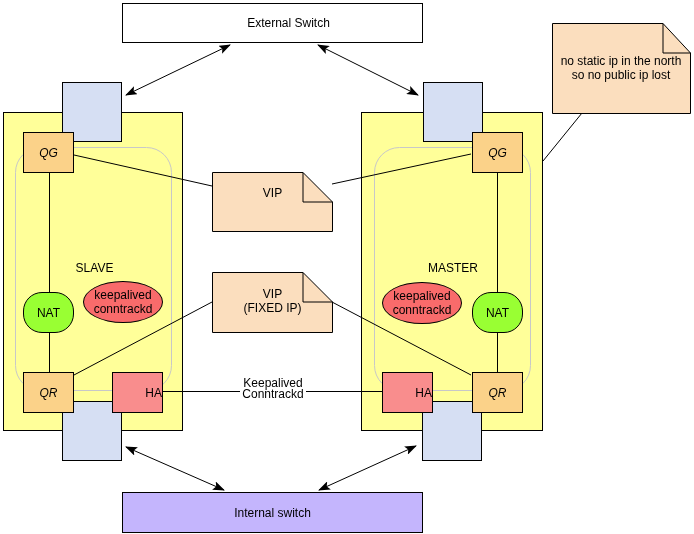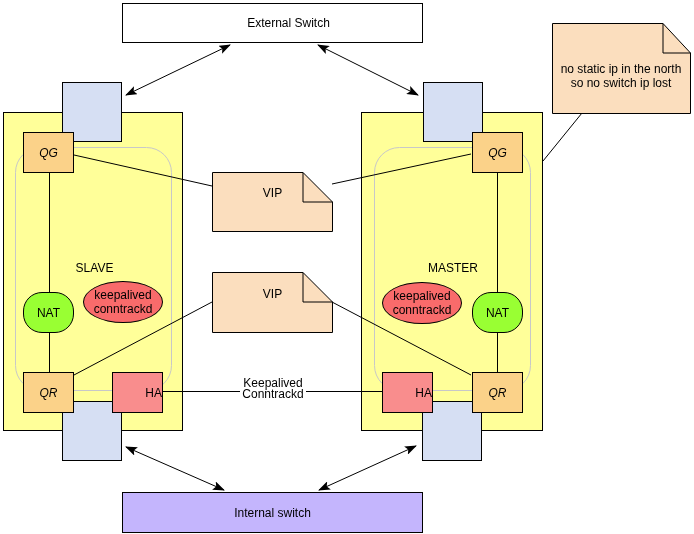--- a/index.html
+++ b/index.html
@@ -51,21 +51,21 @@
   #m-daemon{left:83px;top:281px;width:80px;height:42px;}
   #s-daemon{left:382px;top:282px;width:80px;height:42px;}
 
   
   #master-title{left:44px;top:262px;width:101px;}
   #slave-title{left:403px;top:262px;width:100px;}
 
   
   #vip-gw-text{left:212px;top:186px;width:121px;line-height:14px;}
   #vip-fixed-text{left:212px;top:287px;width:121px;line-height:14px;}
-  #north-note-text{left:552px;top:62px;width:138px;line-height:14px;}
+  #north-note-text{left:552px;top:54px;width:138px;line-height:14px;}
 
   
   #ha-link-label{left:240px;top:378px;width:66px;background:#ffffff;line-height:11px;z-index:3;position:absolute;text-align:center;}
 </style>
 </head>
 <body>
 
 <div id="canvas">
 
   <div class="node z1" id="master-body" style="background-color: rgb(255, 255, 153);"></div>
@@ -155,24 +155,25 @@
   <div class="node daemon stack z3" id="s-daemon" style="background-color: rgb(249, 107, 107);">
     <span>keepalived</span>
     <span>conntrackd</span>
   </div>
 
   <div class="notetext" id="vip-gw-text">
     <div>VIP</div>
   </div>
   <div class="notetext" id="vip-fixed-text">
     <div>VIP</div>
+    <div>(FIXED IP)</div>
   </div>
   <div class="notetext" id="north-note-text">
     <div>no static ip in the north</div>
-    <div>so no switch ip lost</div>
+    <div>so no public ip lost</div>
   </div>
 
   <div id="ha-link-label">
     <div>Keepalived</div>
     <div>Conntrackd</div>
   </div>
 
 </div>
 
 </body></html>

